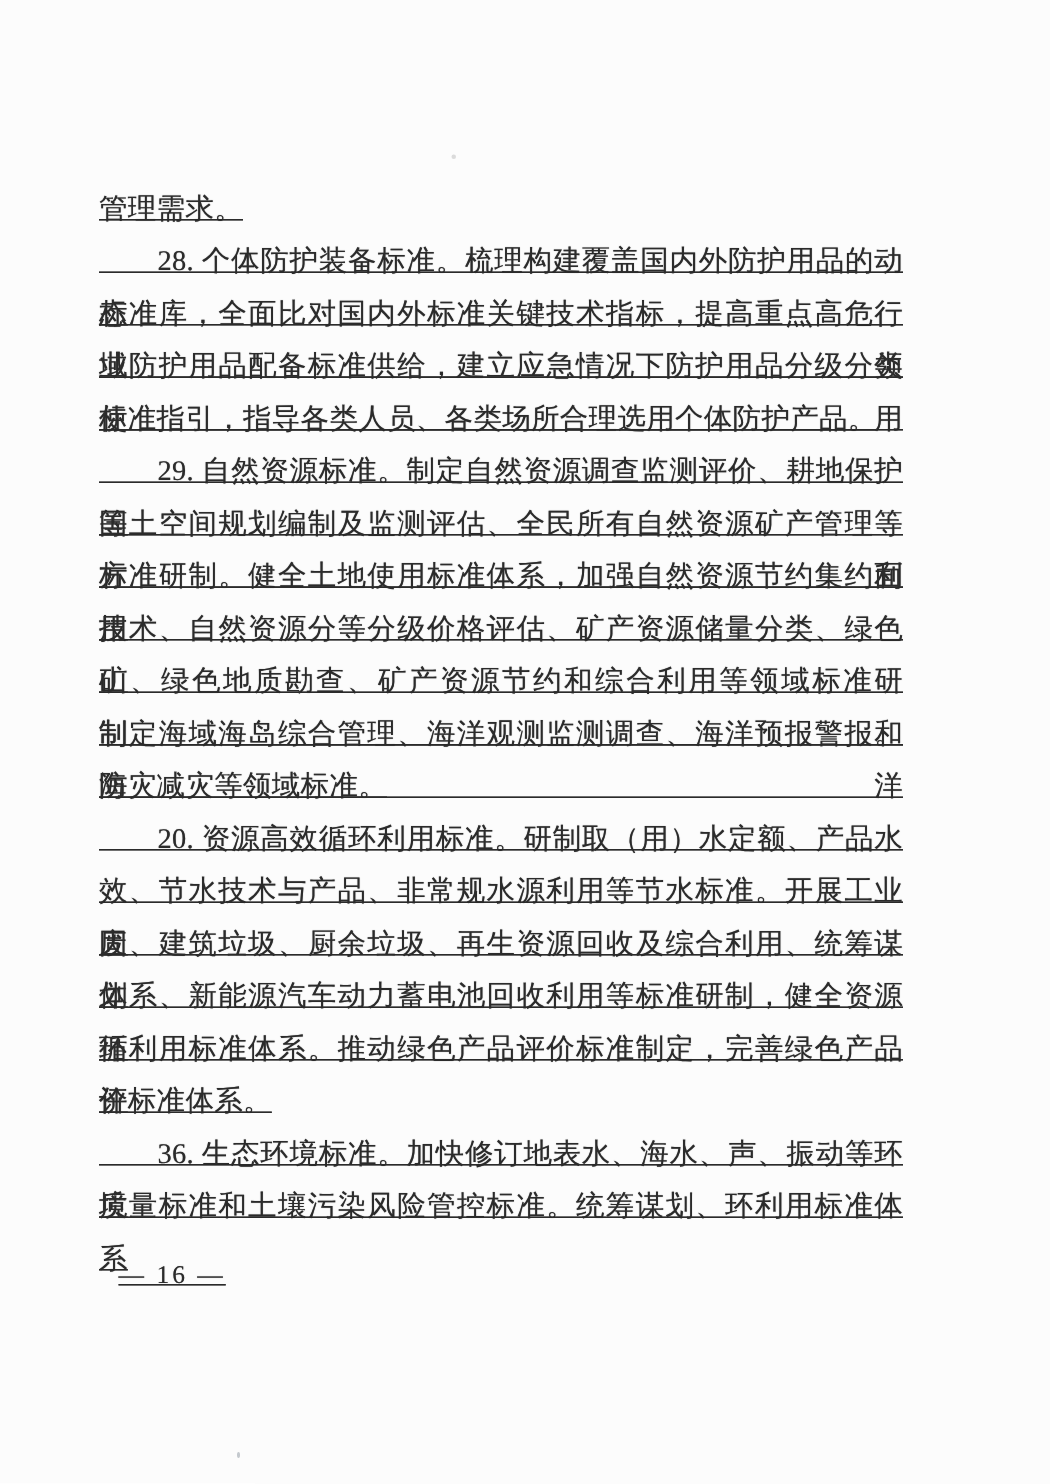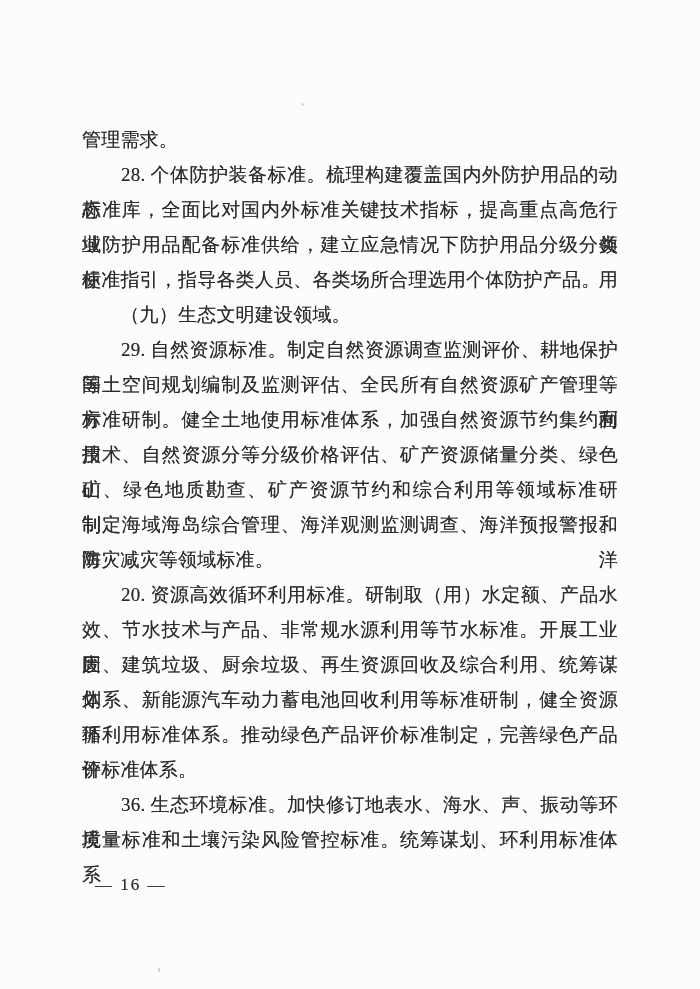--- a/index.html
+++ b/index.html
@@ -11,23 +11,24 @@
     position: relative;
     width: 700px;
     height: 989px;
     background: #fcfcfc;
     overflow: hidden;
     font-family: "Liberation Serif", "DejaVu Serif", serif;
     color: #2b2b2b;
   }
   .text-block {
     position: absolute;
-    left: 82px;
+    left: 66px;
     top: 122px;
     width: 536px;
+    text-decoration: underline;
   }
   .line {
     font-size: 19px;
     line-height: 35px;
     height: 35px;
     white-space: pre-wrap;
     letter-spacing: 0.2px;
     text-shadow: 0 0 0.6px rgba(70, 70, 70, 0.75);
     text-align: left;
   }
@@ -68,21 +69,20 @@
 <div class="page">
   <div class="speck speck-1"></div>
   <div class="speck speck-2"></div>
 
   <div class="text-block">
     <div class="line end">管理需求。</div>
     <div class="line full">　　28. 个体防护装备标准。梳理构建覆盖国内外防护用品的动态</div>
     <div class="line full">标准库，全面比对国内外标准关键技术指标，提高重点高危行业领</div>
     <div class="line full">域防护用品配备标准供给，建立应急情况下防护用品分级分类使用</div>
     <div class="line end">标准指引，指导各类人员、各类场所合理选用个体防护产品。</div>
-    <div class="line end">　　（九）生态文明建设领域。</div>
     <div class="line full">　　29. 自然资源标准。制定自然资源调查监测评价、耕地保护等</div>
     <div class="line full">国土空间规划编制及监测评估、全民所有自然资源矿产管理等方面</div>
     <div class="line full">标准研制。健全土地使用标准体系，加强自然资源节约集约利用</div>
     <div class="line full">技术、自然资源分等分级价格评估、矿产资源储量分类、绿色矿</div>
     <div class="line full">山、绿色地质勘查、矿产资源节约和综合利用等领域标准研制。</div>
     <div class="line full">制定海域海岛综合管理、海洋观测监测调查、海洋预报警报和海洋</div>
     <div class="line end">防灾减灾等领域标准。</div>
     <div class="line full">　　20. 资源高效循环利用标准。研制取（用）水定额、产品水</div>
     <div class="line full">效、节水技术与产品、非常规水源利用等节水标准。开展工业固</div>
     <div class="line full">废、建筑垃圾、厨余垃圾、再生资源回收及综合利用、统筹谋划</div>

